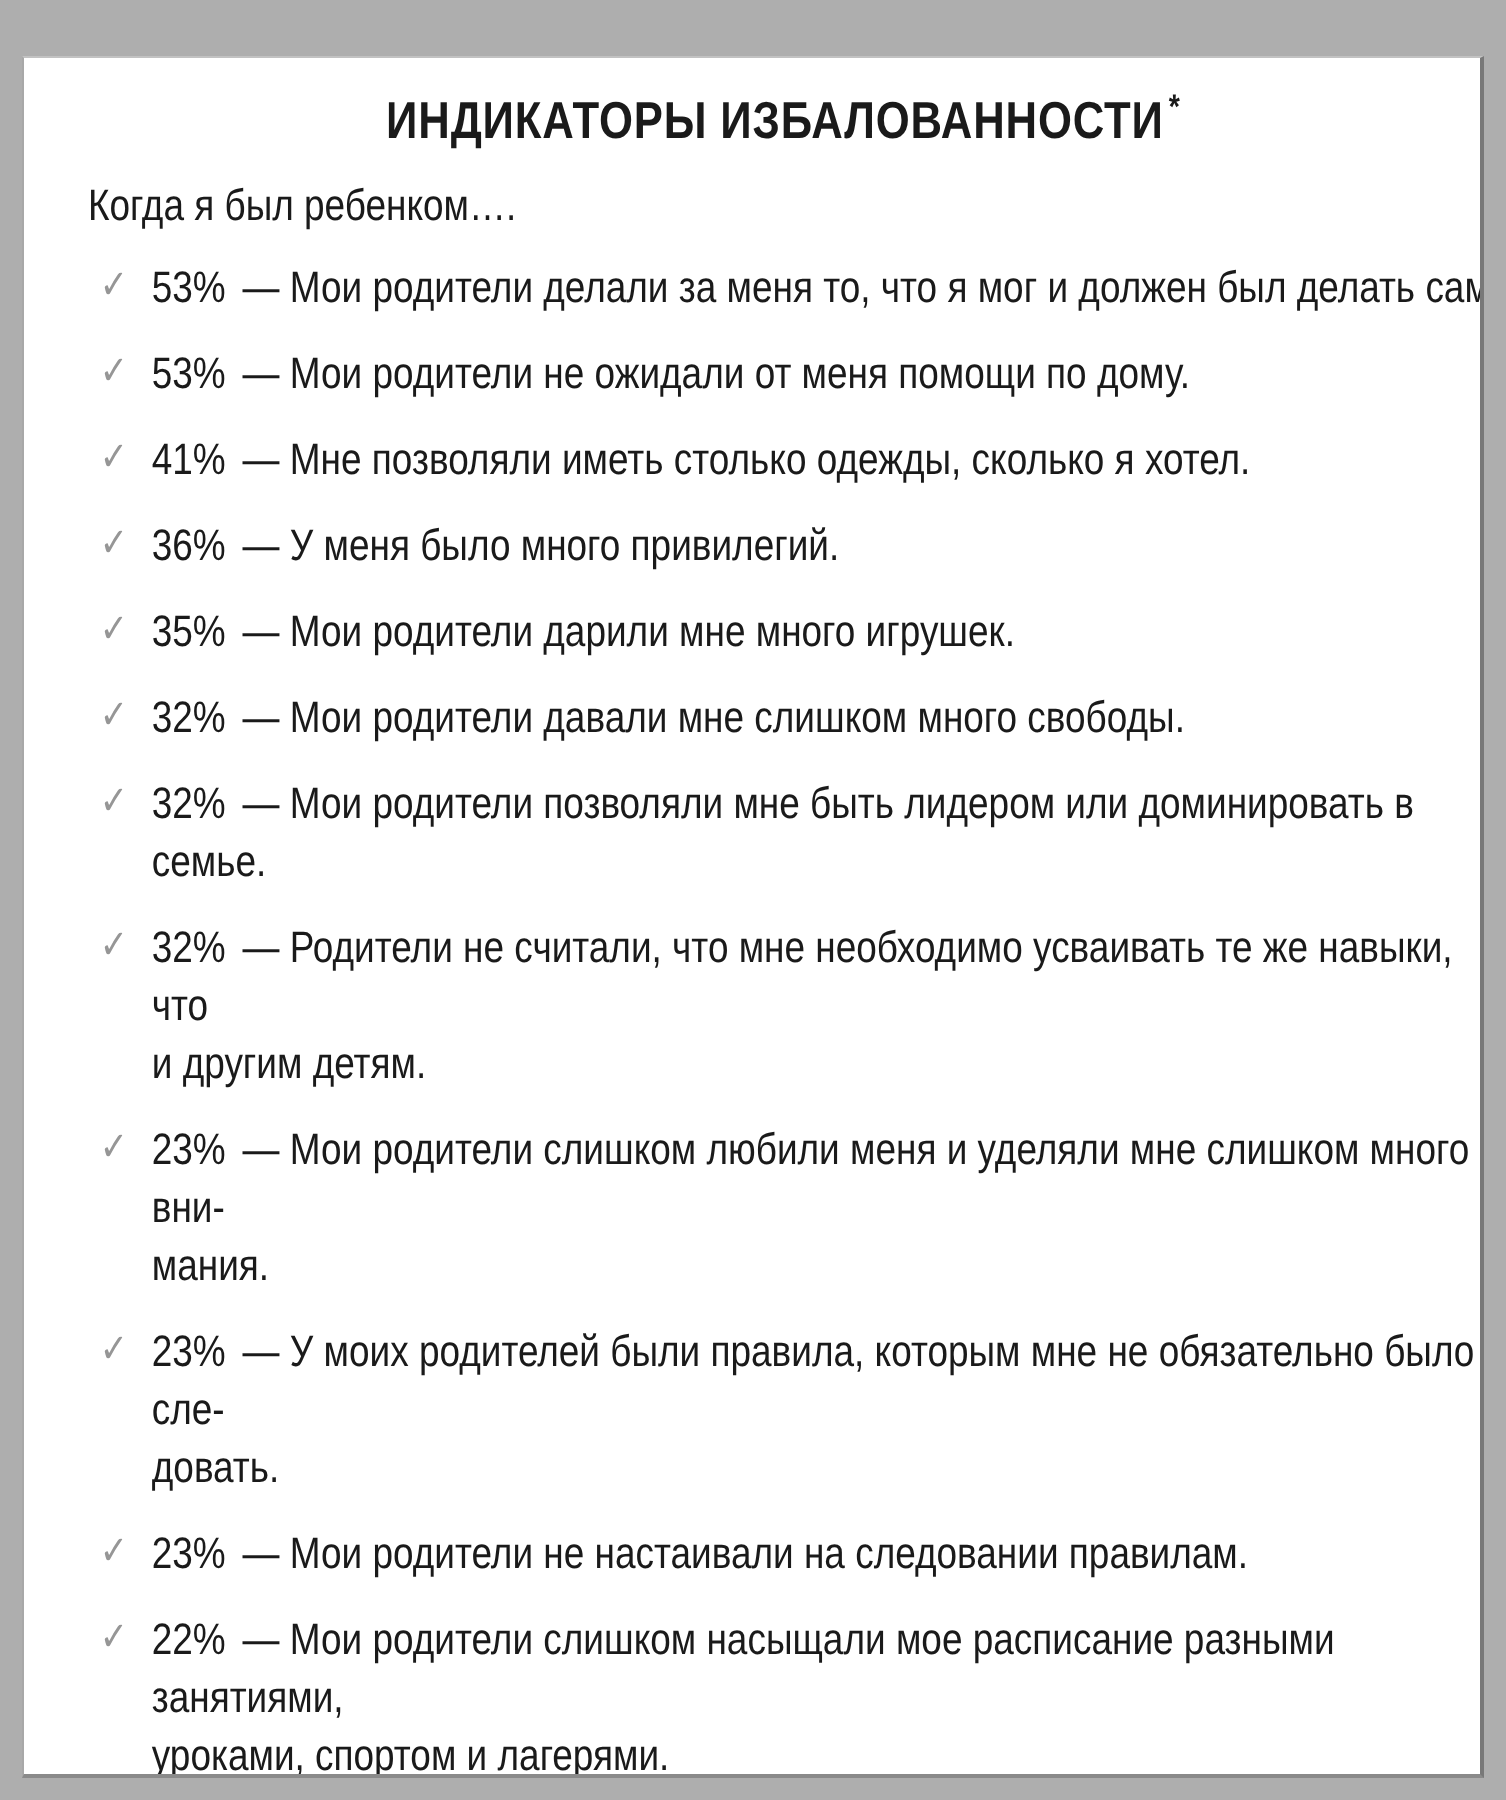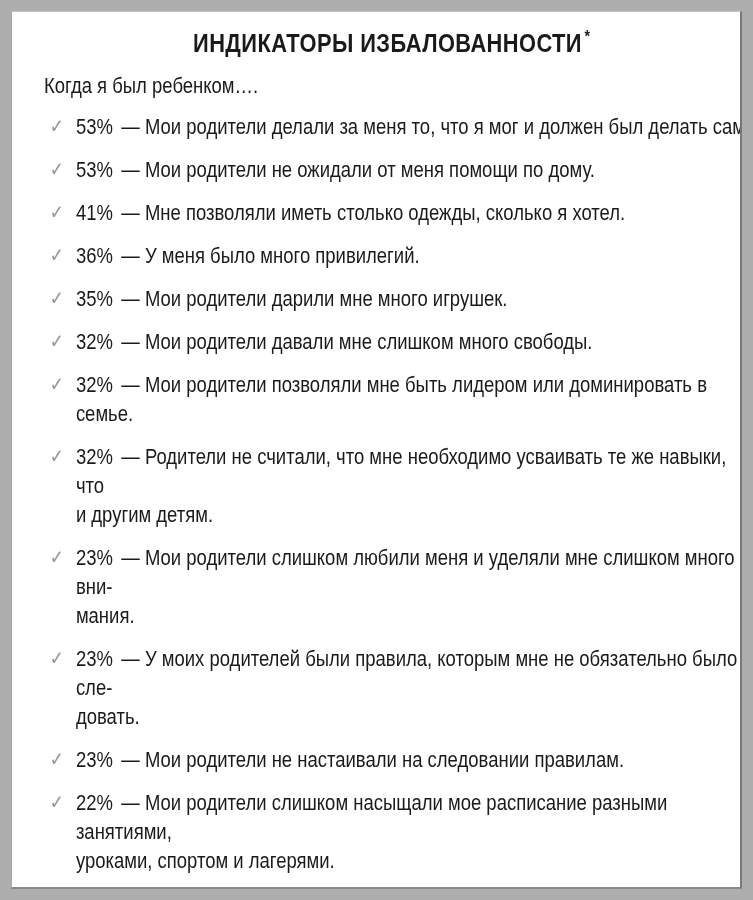--- a/index.html
+++ b/index.html
@@ -14,20 +14,21 @@
   .page {
     position: absolute;
     inset: 11px;
     background: #ffffff;
     border-top: 1px solid #c2c2c2;
     border-left: 1px solid #a8a8a8;
     border-right: 2px solid #787878;
     border-bottom: 2px solid #8a8a8a;
     padding: 10px 0 0 16px;
     overflow: hidden;
+    margin-top: 17px;
   }
   
   .cond {
     width: 866px;
     transform: scaleX(0.84);
     transform-origin: 0 0;
   }
   h1.title {
     margin: 8px 0 0 0;
     text-align: center;

